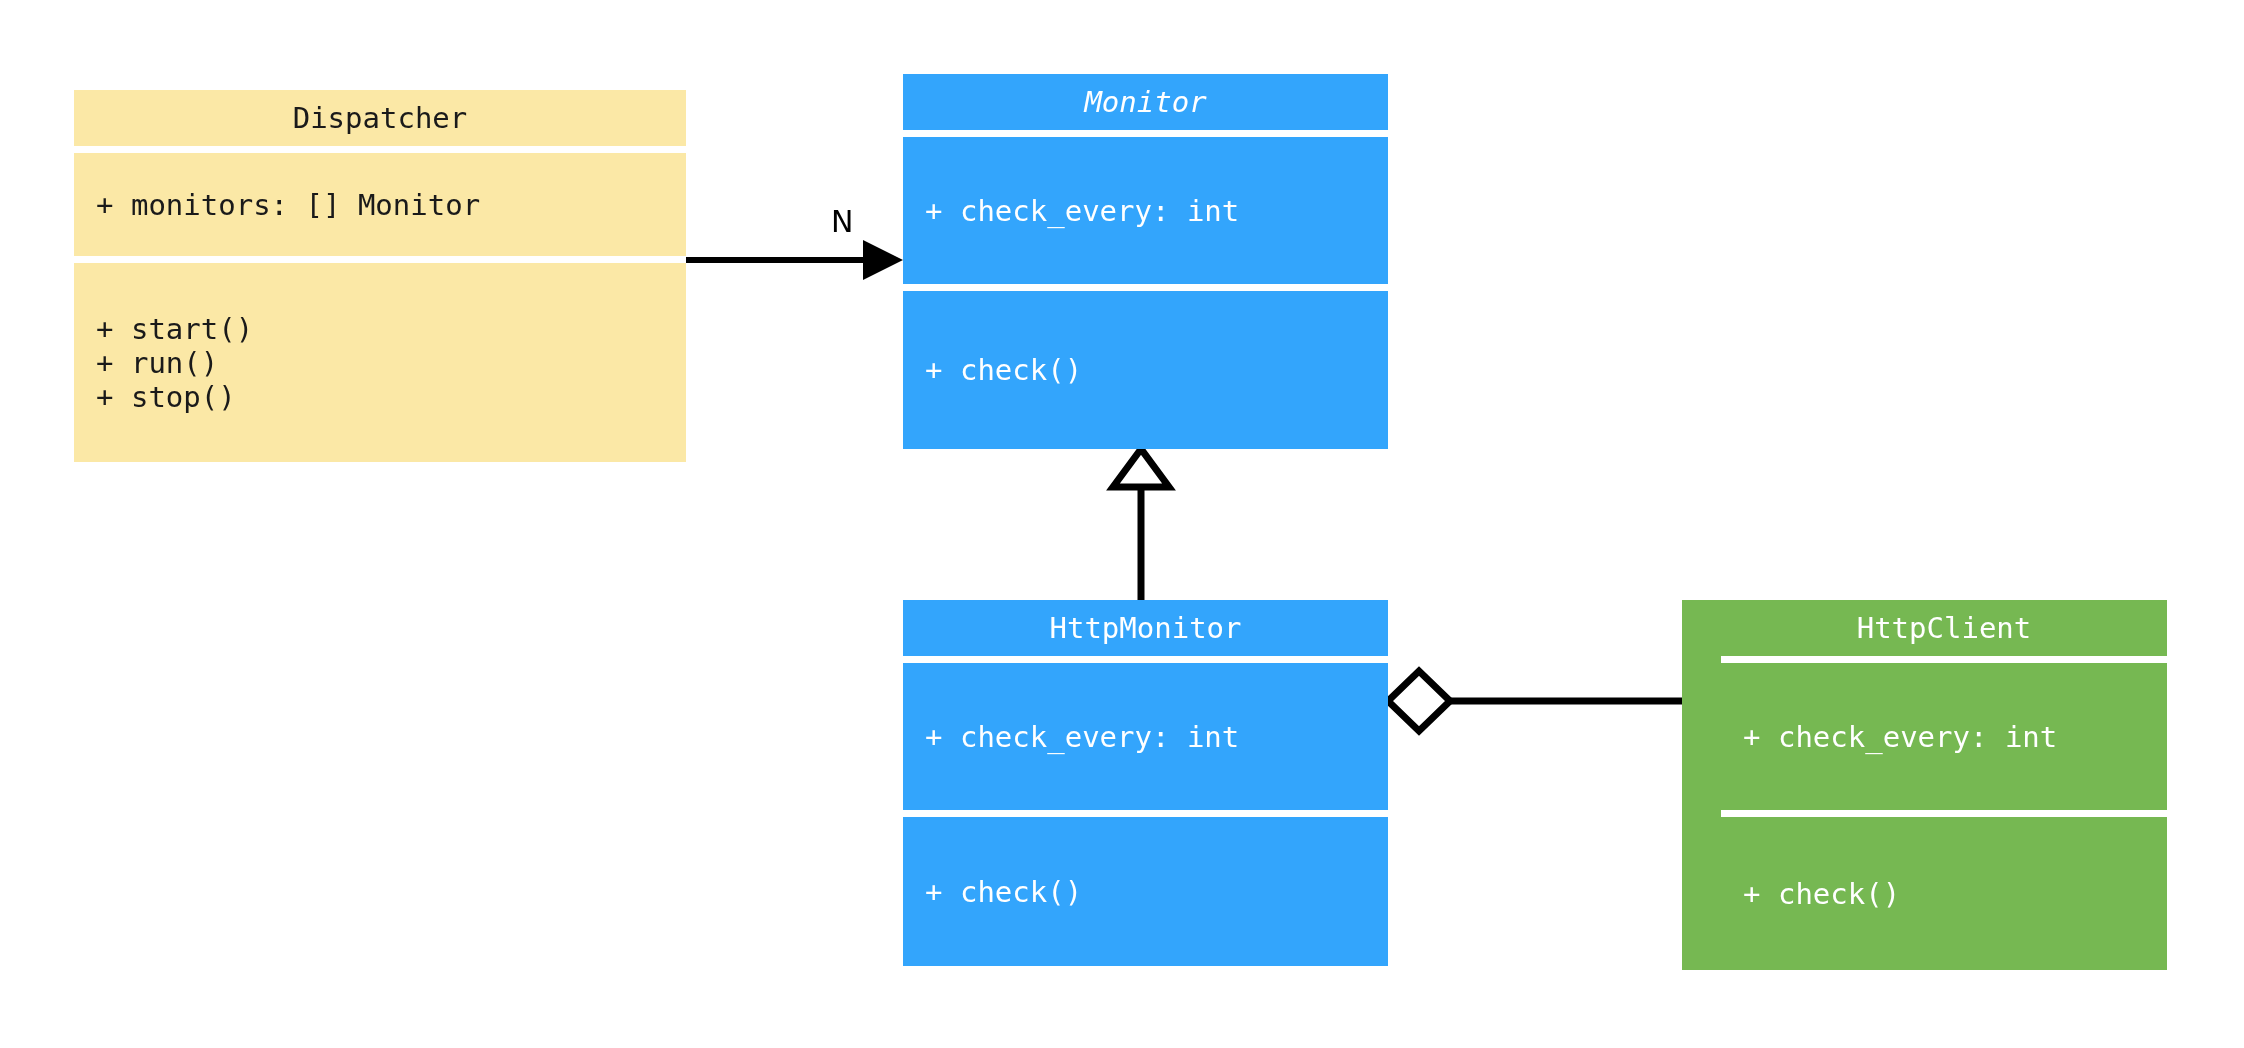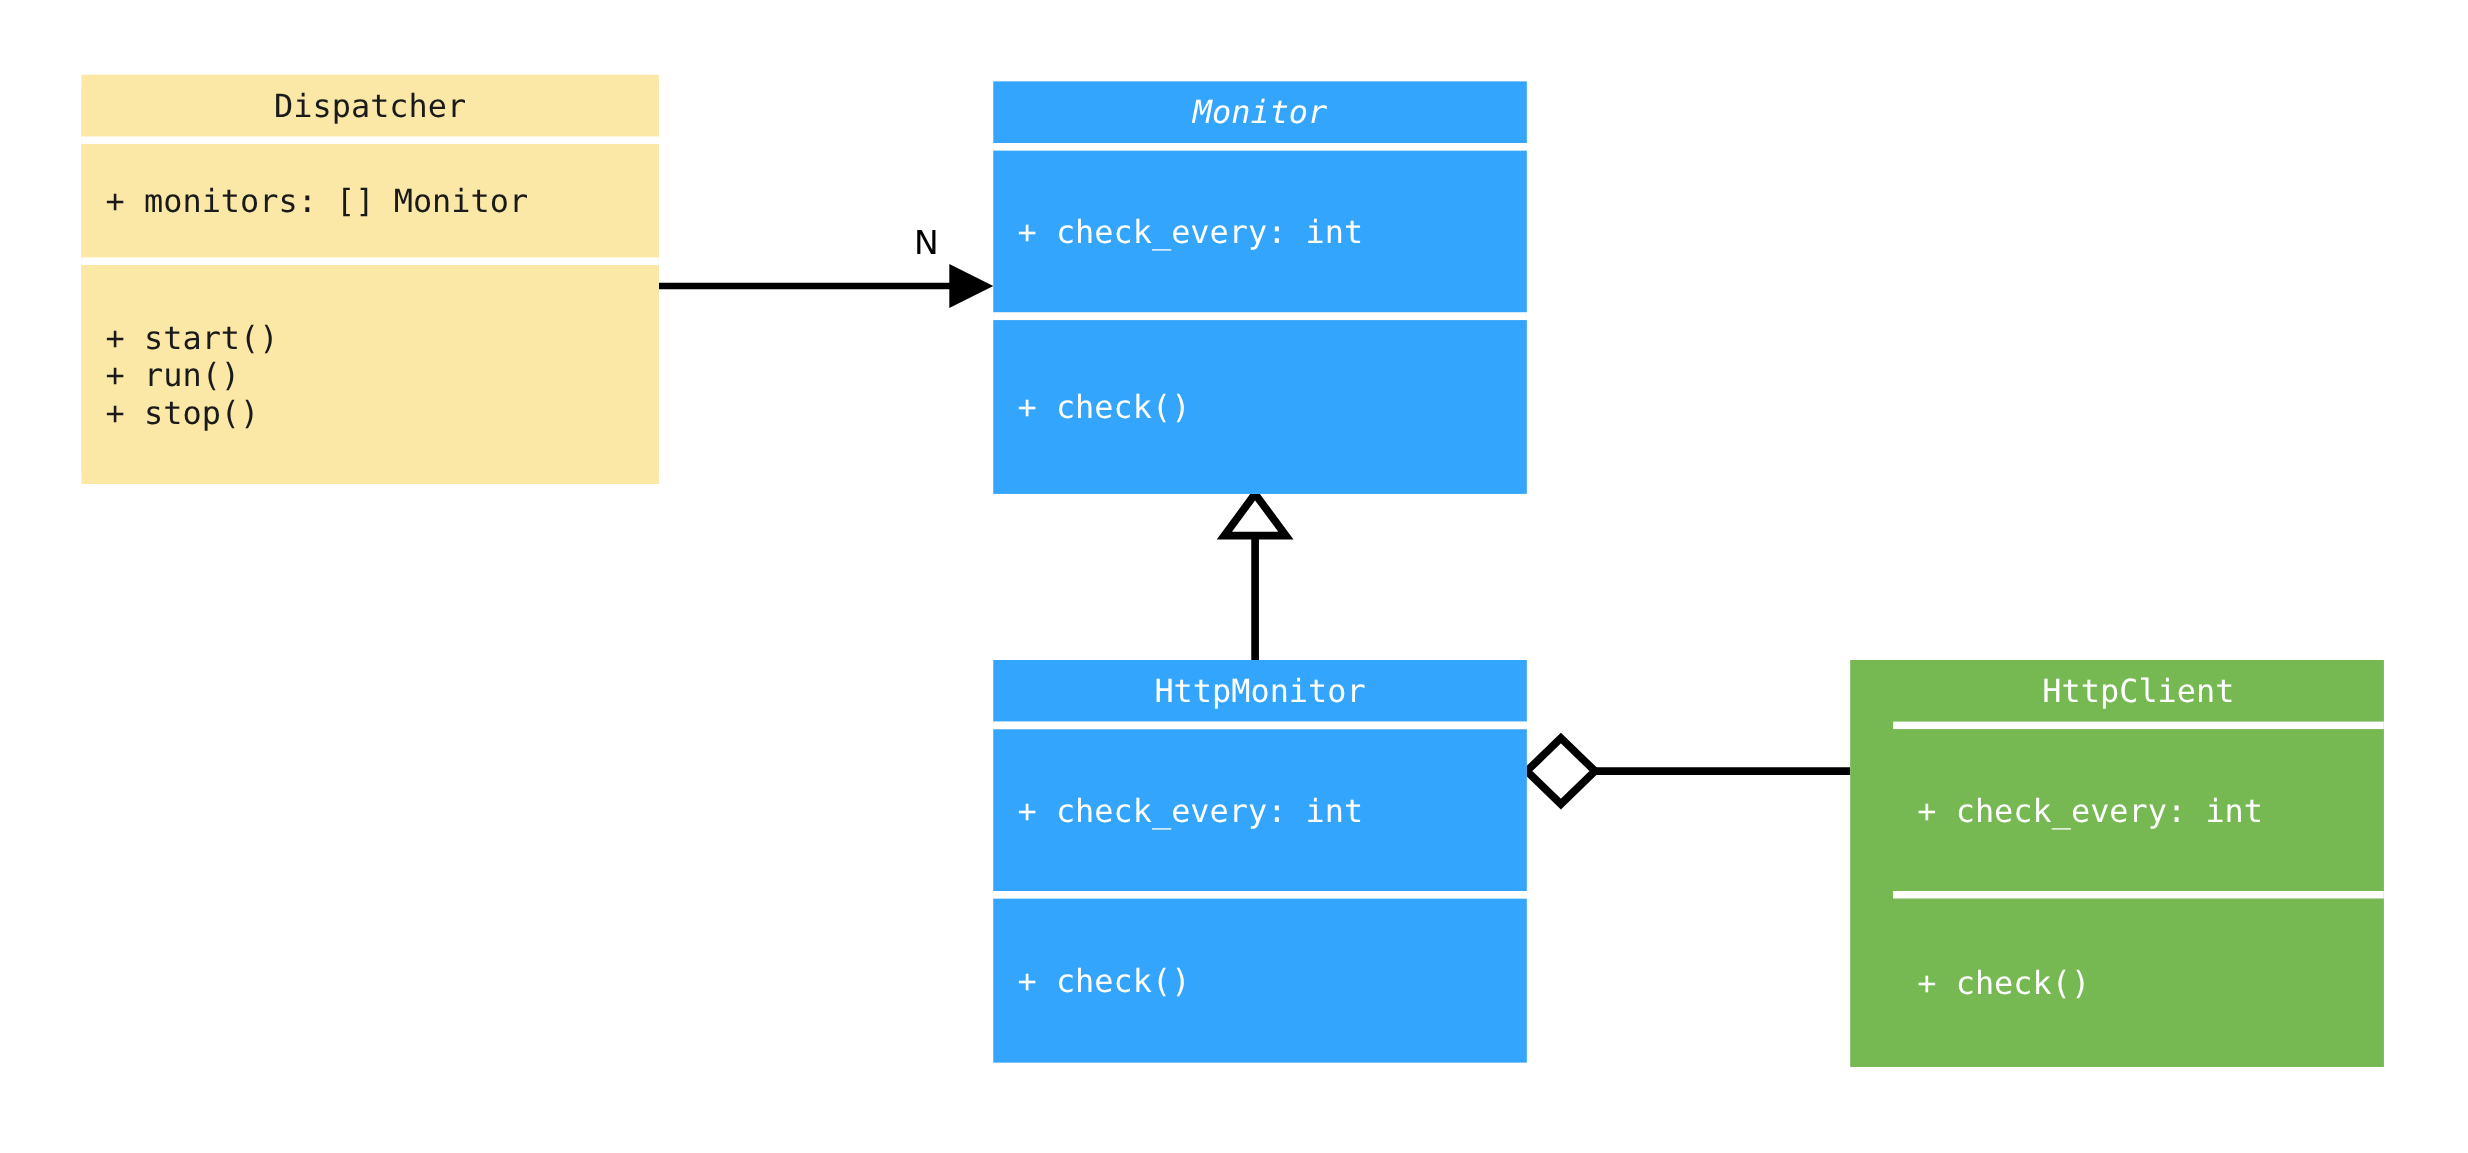--- a/index.html
+++ b/index.html
@@ -66,35 +66,35 @@
     display: flex;
     flex-direction: column;
   }
 
   
   .theme-yellow { background: #fbe8a6; }
   .theme-yellow .compartment { background: #fbe8a6; }
   .theme-yellow .class-title,
   .theme-yellow .member { color: #1a1a1a; }
 
-  .theme-blue { background: #e5e5e5; }
+  .theme-blue { background: #ec4899; }
   .theme-blue .compartment { background: #33a5fc; }
   .theme-blue .class-title,
   .theme-blue .member { color: #ffffff; }
 
   .theme-green { background: #76b852; }
   .theme-green .compartment { background: #76b852; }
   .theme-green .class-title,
   .theme-green .member { color: #ffffff; }
 
   .abstract-title { font-style: italic; }
 
   
   #class-dispatcher {
-    left: 74px; top: 68px; width: 525px; height: 372px; border-radius: 11px;
+    left: 74px; top: 90px; width: 612px; height: 372px; border-radius: 11px;
   }
   #class-dispatcher .c-title { height: 56px; }
   #class-dispatcher .c-attrs { height: 103px; }
   #class-dispatcher .c-methods { flex: 1 1 auto; }
 
   #class-monitor {
     left: 903px; top: 74px; width: 485px; height: 375px;
   }
   #class-monitor .c-title { height: 56px; }
   #class-monitor .c-attrs { height: 147px; }

